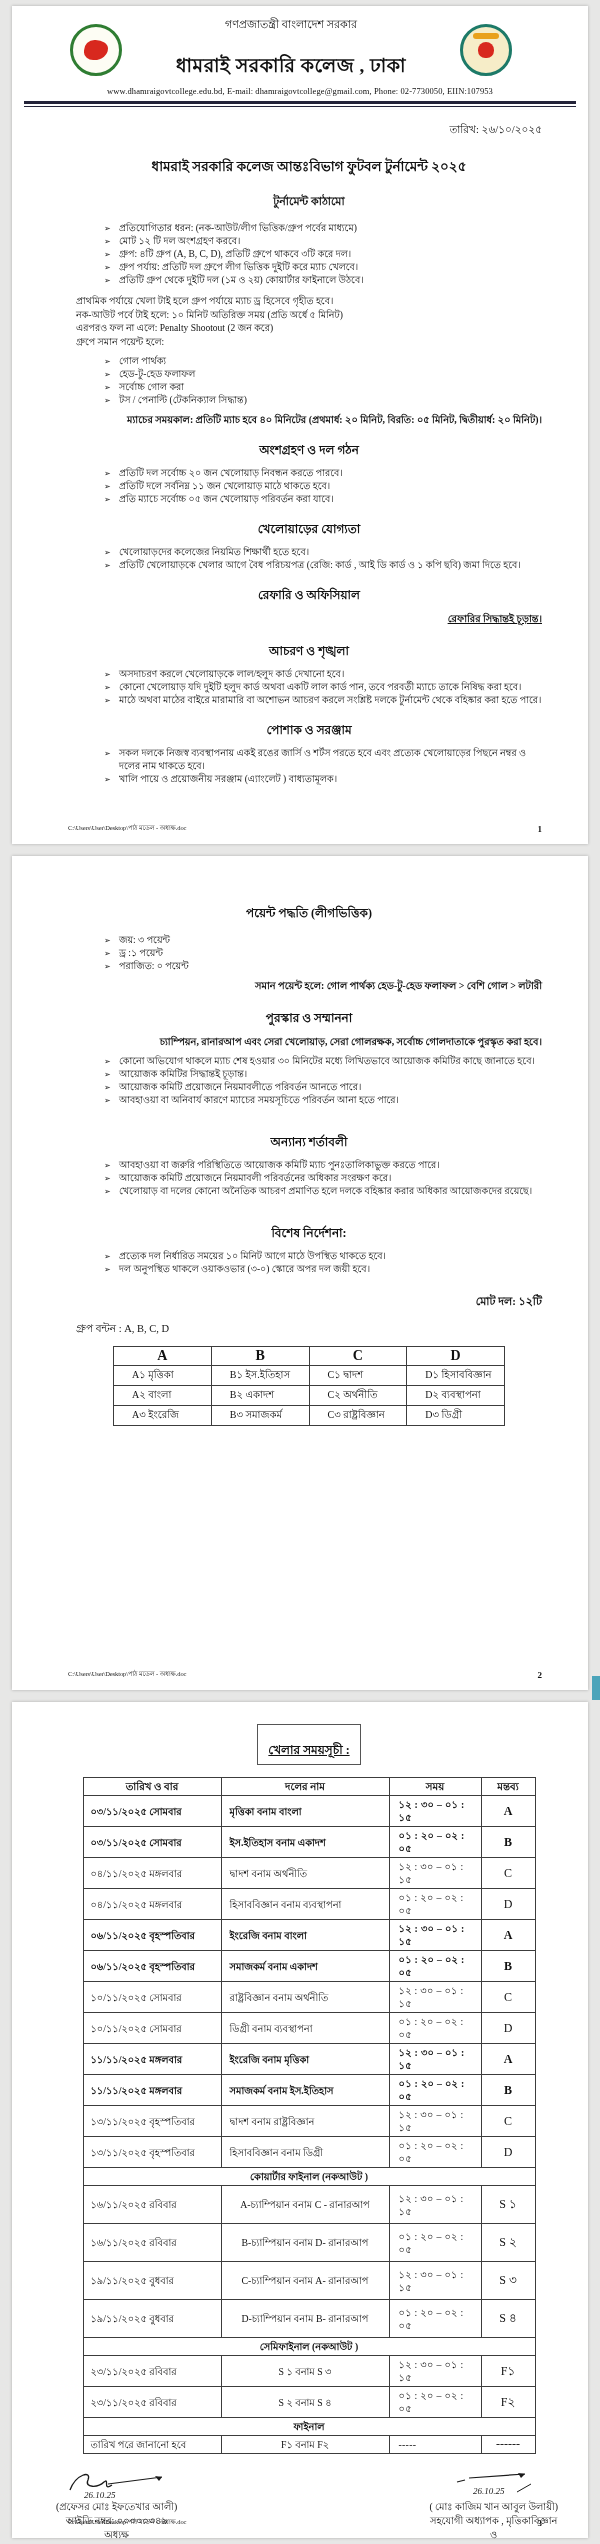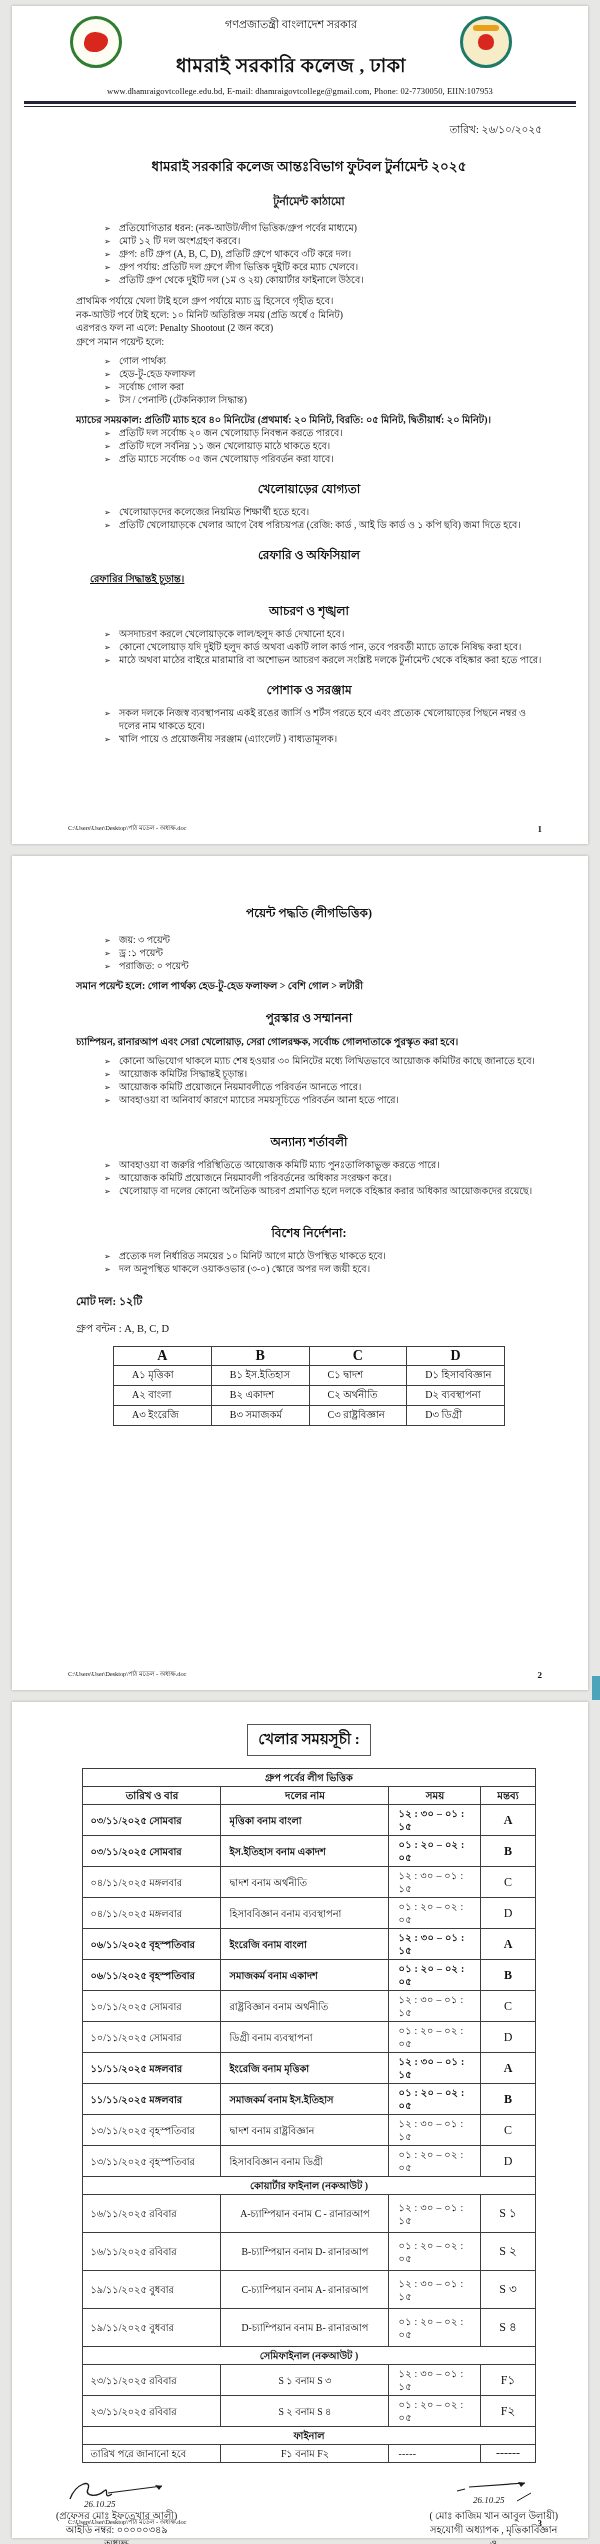--- a/index.html
+++ b/index.html
@@ -13,21 +13,21 @@
   .page{
     width:576px;margin:0 auto;background:#fff;position:relative;
     box-sizing:border-box;box-shadow:0 0 3px rgba(0,0,0,.25);
   }
   #p1{margin-top:6px;height:838px;padding-top:10px;}
   #p2{height:834px;padding-top:34px;}
   #p3{height:836px;padding-top:18px;}
   .gap{height:12px;}
 
   
-  .lh{display:flex;align-items:flex-start;justify-content:space-between;padding:0 76px 0 58px;}
+  .lh{display:flex;align-items:center;justify-content:space-between;padding:0 76px 0 58px;}
   .lh-c{text-align:center;flex:1;}
   .lh-c .l1{font-size:11px;}
   .lh-c .l2{font-size:10.5px;margin-top:1px;}
   .college{font-size:19px;font-weight:bold;margin-top:16px;letter-spacing:.5px;}
   .seal{width:46px;height:46px;border-radius:50%;border:3px solid #2f7d32;background:#fdfdf4;
         display:flex;align-items:center;justify-content:center;flex:0 0 auto;}
   .seal-core{width:24px;height:20px;background:#d8281e;border-radius:46% 54% 60% 40%/55% 45% 60% 40%;}
   .clogo{width:46px;height:46px;border-radius:50%;border:3px solid #1d7a68;background:#f6edc8;
         display:flex;align-items:center;justify-content:center;flex:0 0 auto;position:relative;}
   .clogo-core{width:16px;height:16px;background:#d8281e;border-radius:50% 50% 45% 45%;}
@@ -36,33 +36,33 @@
   .rule{margin:5px 12px 0;border-top:3px solid #232339;border-bottom:1px solid #232339;height:2px;}
 
   .content{padding:0 46px 0 64px;}
   .date-line{text-align:right;font-size:10.5px;margin-top:15px;}
   .doc-title{text-align:center;font-weight:bold;font-size:13.5px;margin-top:17px;}
   .doc-sub{text-align:center;font-weight:bold;font-size:11px;margin-top:14px;}
   .sec-h{text-align:center;font-weight:bold;font-size:12px;margin-top:14px;margin-bottom:6px;}
   .bl{display:flex;font-size:9.5px;line-height:13px;margin-left:28px;align-items:flex-start;}
   .ar{flex:0 0 15px;font-size:8px;line-height:13px;}
   .para{font-size:9.5px;line-height:13.5px;margin-top:8px;}
-  .bold-line{font-size:9.8px;font-weight:bold;line-height:14px;}
+  .bold-line{font-size:9.8px;font-weight:bold;line-height:14px;text-align:right;}
   .indent{margin-left:14px;text-decoration:underline;}
   .mt6{margin-top:6px;} .mt10{margin-top:10px;} .mt16{margin-top:16px;} .mt26{margin-top:26px;}
 
   
   #group-table{border-collapse:collapse;margin:10px auto 0;width:392px;table-layout:fixed;}
   #group-table th,#group-table td{border:1px solid #3c3c3c;font-size:10px;padding:1px 4px;}
   #group-table th{font-size:14px;font-weight:bold;text-align:center;padding:1px 0;}
   #group-table td{text-align:left;padding-left:18px;}
 
   
   .sched-title-wrap{text-align:center;margin-top:4px;}
-  .sched-title{display:inline-block;border:1px solid #555;padding:2px 10px 3px;font-weight:bold;font-size:15px;}
+  .sched-title{display:inline-block;border:1px solid #555;padding:16px 10px 3px;font-weight:bold;font-size:12px;text-decoration:underline;}
   #schedule-table{border-collapse:collapse;margin:12px auto 0;width:452px;table-layout:fixed;}
   #schedule-table th,#schedule-table td{border:1px solid #3c3c3c;font-size:9.8px;line-height:13px;padding:2px 4px;vertical-align:middle;}
   #schedule-table th{font-weight:bold;text-align:center;font-size:10.2px;}
   #schedule-table td.span{text-align:center;font-weight:bold;}
   #schedule-table col.c1{width:138px;} #schedule-table col.c2{width:168px;}
   #schedule-table col.c3{width:92px;} #schedule-table col.c4{width:54px;}
   #schedule-table td.dt{padding-left:7px;}
   #schedule-table td.mt{padding-left:8px;}
   #schedule-table td.mt.ct{text-align:center;padding-left:4px;}
   #schedule-table td.tm{padding-left:9px;letter-spacing:.3px;}
@@ -150,20 +150,21 @@
           <span>সর্বোচ্চ গোল করা</span>
         </div>
         <div class="bl">
           <span class="ar">➢</span>
           <span>টস / পেনাল্টি (টেকনিক্যাল সিদ্ধান্ত)</span>
         </div>
       </div>
 
     <div class="bold-line mt6">ম্যাচের সময়কাল: প্রতিটি ম্যাচ হবে ৪০ মিনিটের (প্রথমার্ধ: ২০ মিনিট, বিরতি: ০৫ মিনিট, দ্বিতীয়ার্ধ: ২০ মিনিট)।</div>
 
+    <div class="sec-h">অংশগ্রহণ ও দল গঠন</div>
     <div>
         <div class="bl">
           <span class="ar">➢</span>
           <span>প্রতিটি দল সর্বোচ্চ ২০ জন খেলোয়াড় নিবন্ধন করতে পারবে।</span>
         </div>
         <div class="bl">
           <span class="ar">➢</span>
           <span>প্রতিটি দলে সর্বনিম্ন ১১ জন খেলোয়াড় মাঠে থাকতে হবে।</span>
         </div>
         <div class="bl">
@@ -341,23 +342,20 @@
     </div>
 
     <table id="schedule-table">
       <colgroup>
           <col class="c1">
           <col class="c2">
           <col class="c3">
           <col class="c4">
         </colgroup>
     <tbody>
-          <tr>
-            <td class="span" colspan="4">গ্রুপ পর্বের লীগ ভিত্তিক</td>
-          </tr>
           <tr>
             <th>তারিখ ও বার</th>
             <th>দলের নাম</th>
             <th>সময়</th>
             <th>মন্তব্য</th>
           </tr>
           <tr class="b">
             <td class="dt">০৩/১১/২০২৫ সোমবার</td>
             <td class="mt">মৃত্তিকা বনাম বাংলা</td>
             <td class="tm">১২ : ৩০ – ০১ : ১৫</td>

